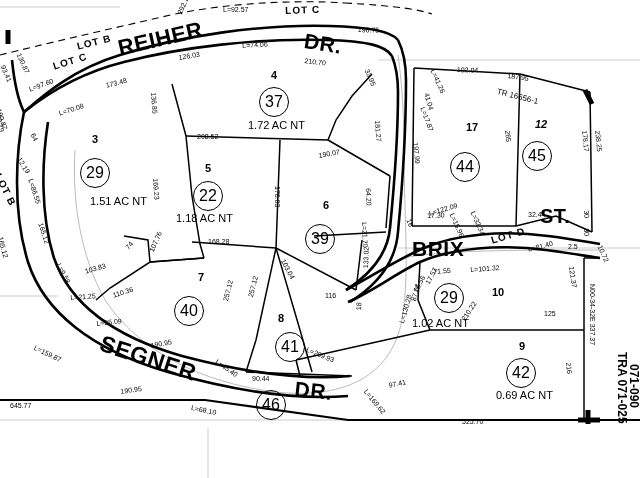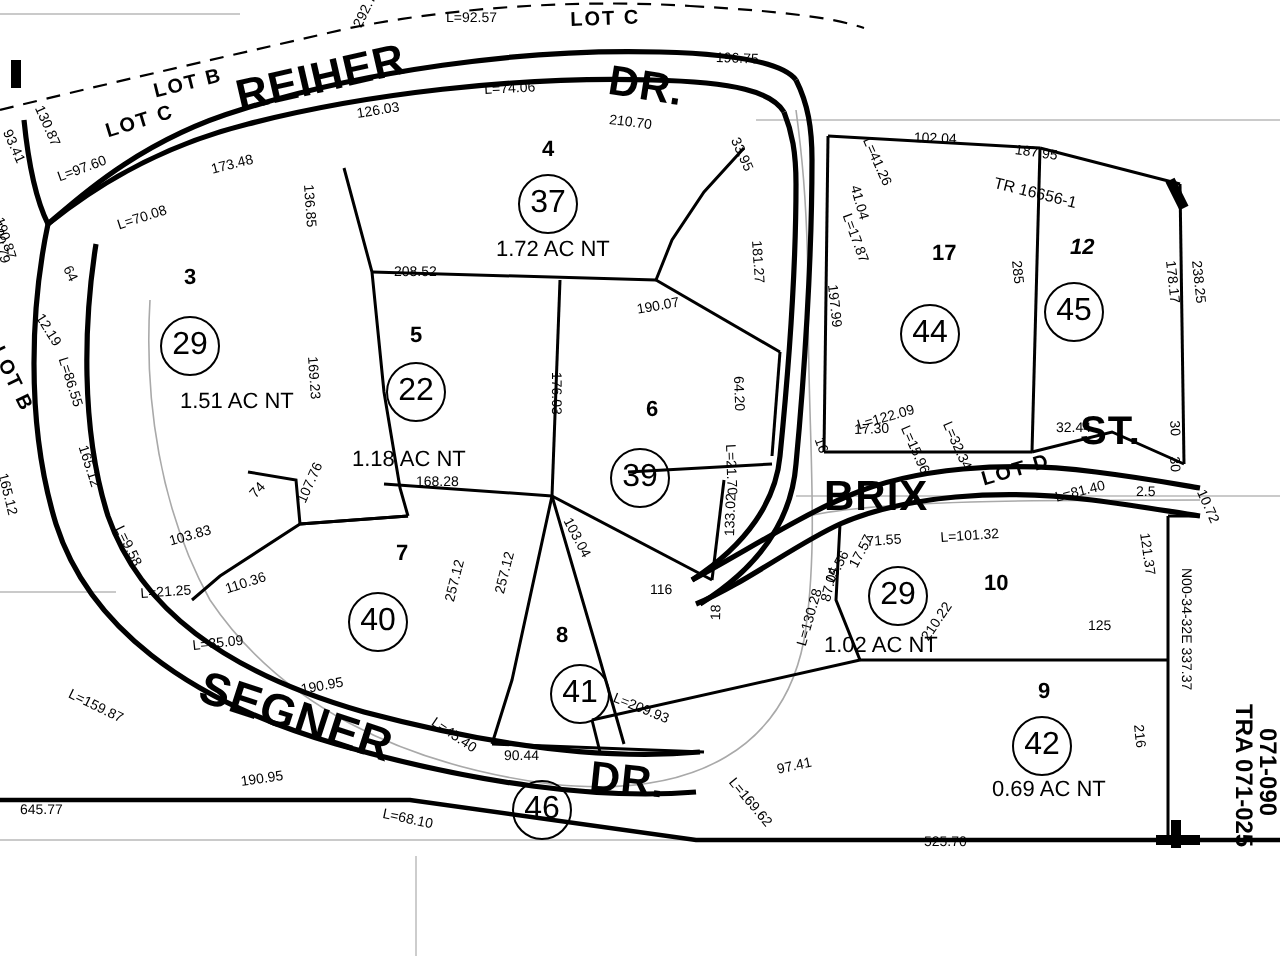--- a/index.html
+++ b/index.html
@@ -155,21 +155,21 @@
   <div class="lbl lotno" style="left:92px;top:134px;">3</div>
   <div class="parcel-circle" style="left:80px;top:158px;">29</div>
   <div class="lbl acre" style="left:70px;top:196px;margin-left:20px;">1.51 AC NT</div>
 
   <div class="lbl lotno" style="left:271px;top:70px;">4</div>
   <div class="parcel-circle" style="left:259px;top:87px;">37</div>
   <div class="lbl acre" style="left:248px;top:120px;">1.72 AC NT</div>
 
   <div class="lbl lotno" style="left:205px;top:163px;">5</div>
   <div class="parcel-circle" style="left:193px;top:181px;">22</div>
-  <div class="lbl acre" style="left:176px;top:213px;margin-top:12px;">1.18 AC NT</div>
+  <div class="lbl acre" style="left:176px;top:213px;">1.18 AC NT</div>
 
   <div class="lbl lotno" style="left:323px;top:200px;">6</div>
   <div class="parcel-circle" style="left:305px;top:224px;">39</div>
 
   <div class="lbl lotno" style="left:198px;top:272px;">7</div>
   <div class="parcel-circle" style="left:174px;top:296px;">40</div>
 
   <div class="lbl lotno" style="left:278px;top:313px;">8</div>
   <div class="parcel-circle" style="left:275px;top:332px;">41</div>
 

